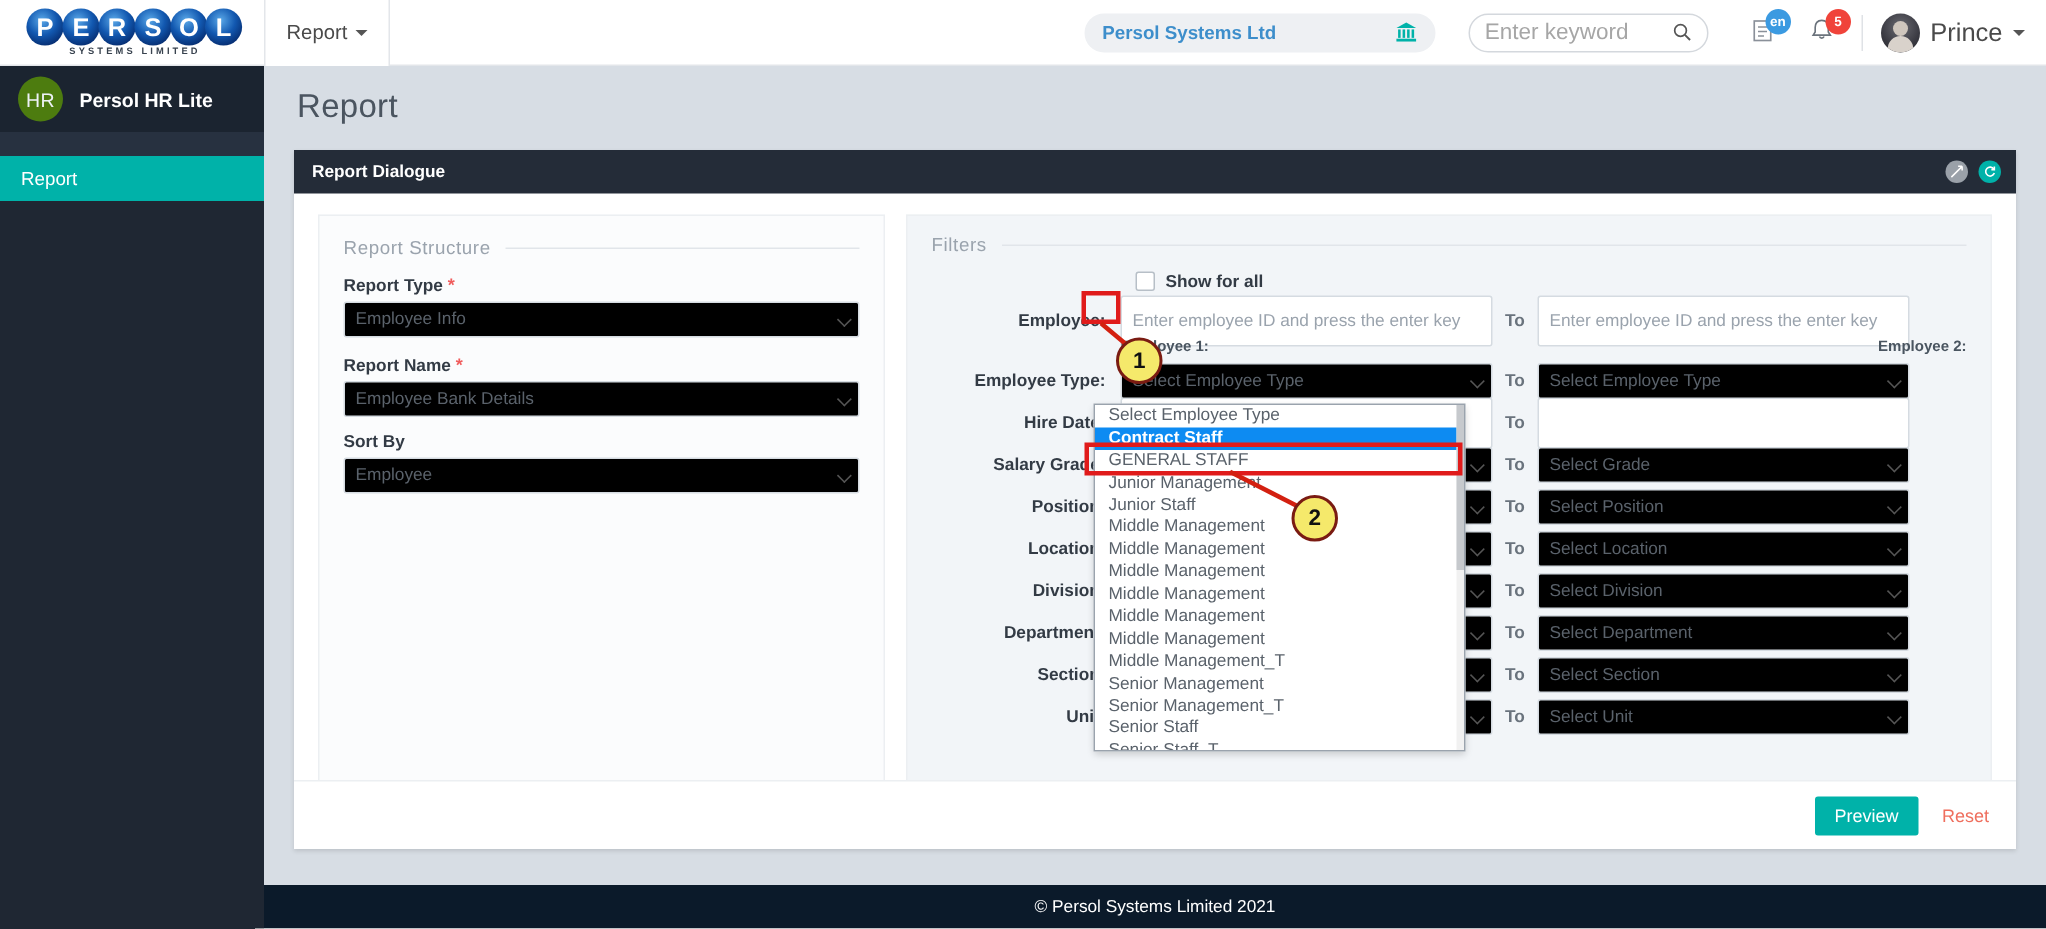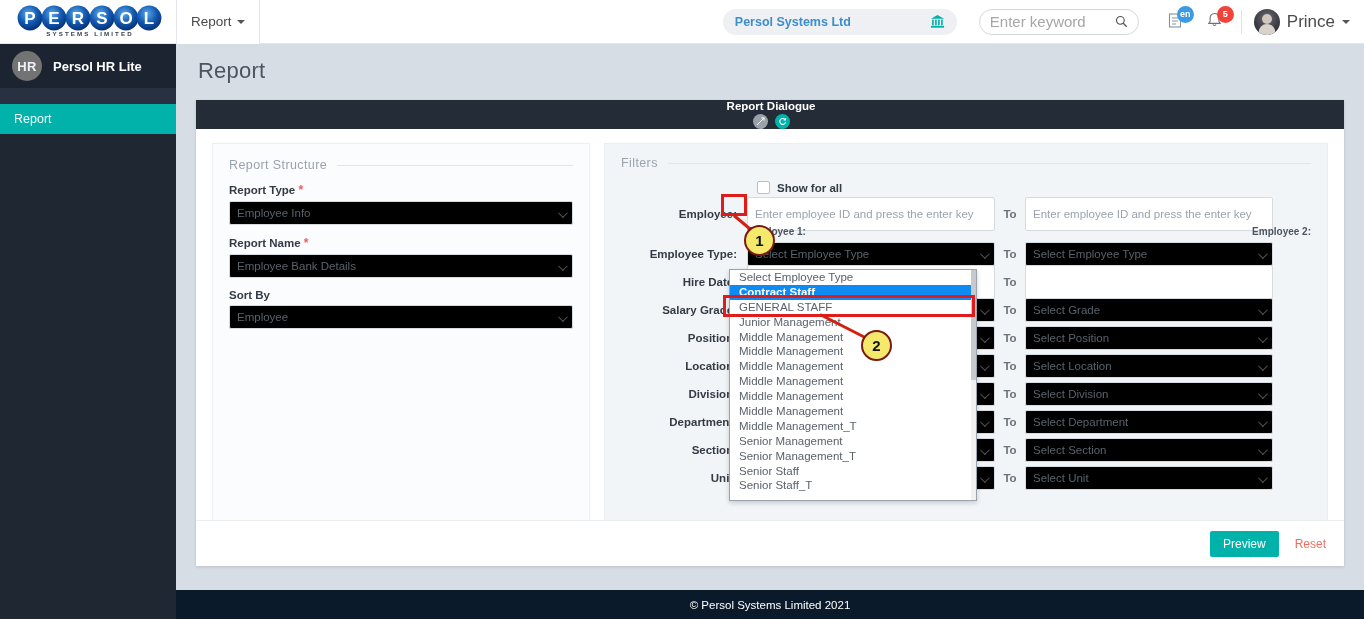--- a/index.html
+++ b/index.html
@@ -84,23 +84,23 @@
   
   .sidebar {
     position:absolute; top:44px; left:0; width:176px; height:575px;
     background:#1f2733;
   }
   .side-brand {
     height: 44px; display:flex; align-items:center; gap:11px; padding-left:12px;
     background:#1b2430;
   }
   .hr-circle {
-    width:30px;height:30px;border-radius:50%;background:#737373;
+    width:30px;height:30px;border-radius:50%;background:#4d7c0f;
     display:flex;align-items:center;justify-content:center;
-    color:#eef2f7;font-size:13px;font-weight:bold;letter-spacing:0.3px;
+    color:#eef2f7;font-size:13px;font-weight:normal;letter-spacing:0.3px;
   }
   .side-brand-text { color:#ffffff; font-size:13px; font-weight:bold; }
   .side-gap { height: 16px; background:#273140; }
   .side-item {
     height:30px; display:flex; align-items:center; padding-left:14px;
     background:#00b2a9; color:#ffffff; font-size:12.5px;
   }
   .side-rest { height: 485px; background:#1f2733; }
 
   
@@ -111,21 +111,21 @@
   .page-title {
     font-size:22px; color:#4b5560; font-weight:normal;
     padding:14px 0 0 22px; letter-spacing:0.2px;
   }
   .panel {
     position:absolute; top:56px; left:20px; width:1148px; height:466px;
     background:#ffffff; box-shadow:0 1px 3px rgba(0,0,0,.13);
   }
   .panel-head {
     height:29px; background:#242c38; display:flex; align-items:center;
-    justify-content:space-between; padding:0 10px 0 12px;flex-direction:column;
+    justify-content:space-between; padding:0 10px 0 12px;
   }
   .panel-head-title { color:#ffffff; font-size:11.5px; font-weight:bold; }
   .panel-head-icons { display:flex; align-items:center; gap:7px; }
   .round-ic {
     width:15px;height:15px;border-radius:50%;
     display:flex;align-items:center;justify-content:center;
     font-size:9px; color:#fff;
   }
   .round-ic.gray { background:#9aa1a9; }
   .round-ic.teal { background:#00b2a9; }
@@ -575,20 +575,21 @@
               </div>
             </div>
           </div>
         </div>
 
         <div class="dd-open" id="dd-list">
           <div class="dd-item">Select Employee Type</div>
             <div class="dd-item sel-hl">Contract Staff</div>
             <div class="dd-item">GENERAL STAFF</div>
             <div class="dd-item">Junior Management</div>
+            <div class="dd-item">Junior Staff</div>
             <div class="dd-item">Middle Management</div>
             <div class="dd-item">Middle Management</div>
             <div class="dd-item">Middle Management</div>
             <div class="dd-item">Middle Management</div>
             <div class="dd-item">Middle Management</div>
             <div class="dd-item">Middle Management</div>
             <div class="dd-item">Middle Management_T</div>
             <div class="dd-item">Senior Management</div>
             <div class="dd-item">Senior Management_T</div>
             <div class="dd-item">Senior Staff</div>

